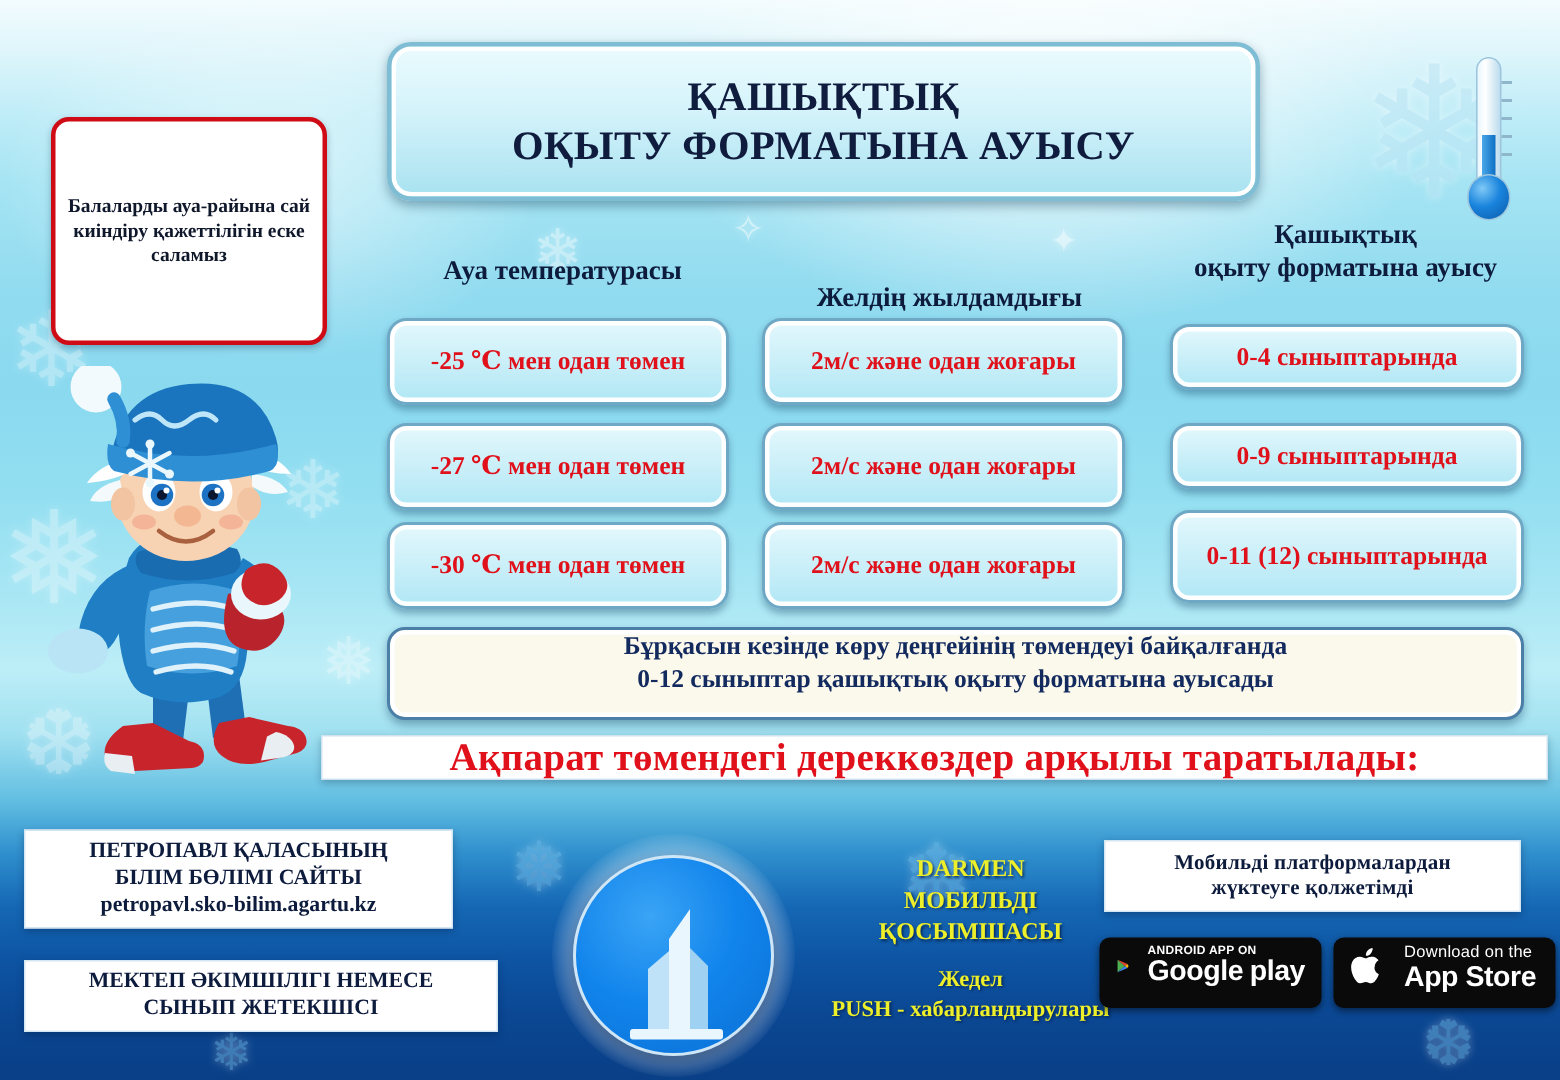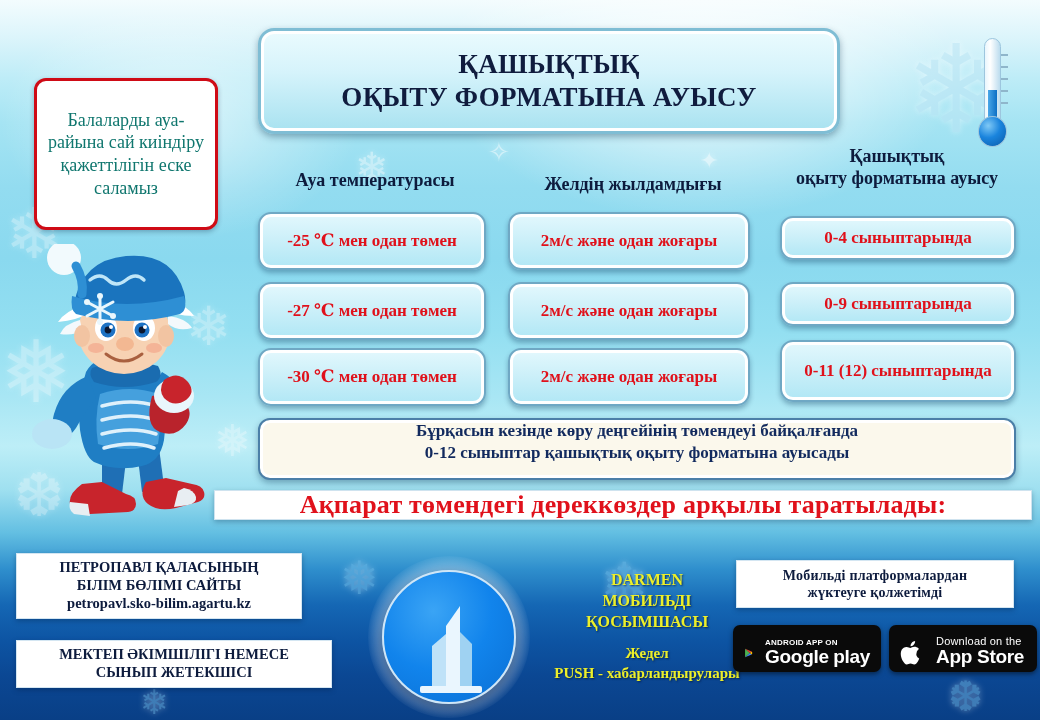--- a/index.html
+++ b/index.html
@@ -39,27 +39,27 @@
     letter-spacing: .3px;
   }
 
   
   .reminder {
     position: absolute; left: 34px; top: 78px; width: 184px; height: 152px;
     background: #ffffff; border: 3px solid #cf0b16; border-radius: 12px;
     display: flex; align-items: center; justify-content: center; text-align: center;
     padding: 4px 6px; box-shadow: 0 2px 5px rgba(0,40,70,.3);
   }
-  .reminder .t { font-size: 18px; font-weight: normal; color: #0f766e; line-height: 1.26; }
+  .reminder .t { font-size: 13px; font-weight: bold; color: #0f172a; line-height: 1.26; }
 
   
   .col-head { position: absolute; font-size: 18px; font-weight: bold;
               color: #0d1b3d; text-align: center; line-height: 1.2; }
   #head-temp { left: 262px; top: 170px; width: 226px; }
-  #head-wind { left: 508px; top: 174px; width: 250px; }
+  #head-wind { left: 508px; top: 188px; width: 250px; }
   #head-grade{ left: 766px; top: 146px; width: 262px; }
 
   
   .cell {
     position: absolute; border-radius: 13px;
     background: linear-gradient(to bottom, #e3f8fd 0%, #cdf0f9 45%, #b0e7f5 100%);
     border: 2px solid #6fa8c4;
     box-shadow: 0 0 0 3px #ffffff inset, 0 3px 5px rgba(0,45,80,.32);
     display: flex; align-items: center; justify-content: center; text-align: right;
     padding: 2px 0;
@@ -117,21 +117,21 @@
   
   .darmen { position: absolute; left: 528px; top: 570px; width: 238px; text-align: center; }
   .darmen .d1 { font-size: 16px; font-weight: bold; color: #ecef2a; line-height: 1.3;
                 text-shadow: 1px 1px 2px rgba(0,20,60,.75); }
   .darmen .d2 { margin-top: 12px; font-size: 15px; font-weight: bold; color: #ecef2a;
                 line-height: 1.3; text-shadow: 1px 1px 2px rgba(0,20,60,.75); }
 
   
   .badge {
     position: absolute; background: #0a0a0a; border-radius: 7px;
-    display: flex; align-items: flex-end; gap: 12px; padding: 5px 11px;
+    display: flex; align-items: flex-start; gap: 12px; padding: 5px 11px;
     box-shadow: 0 2px 5px rgba(0,0,0,.5);
   }
   #badge-google { left: 733px; top: 625px; width: 148px; height: 47px; }
   #badge-apple  { left: 889px; top: 625px; width: 148px; height: 47px; }
   .badge .txt { display: flex; flex-direction: column; line-height: 1.05; }
   .badge .small { font-family: "Liberation Sans", sans-serif; font-size: 8px;
                   font-weight: bold; color: #ffffff; letter-spacing: .2px; }
   .badge .big { font-family: "Liberation Sans", sans-serif; font-size: 19px;
                 color: #ffffff; letter-spacing: -.3px; }
   .badge .big.thin { font-weight: bold; }

